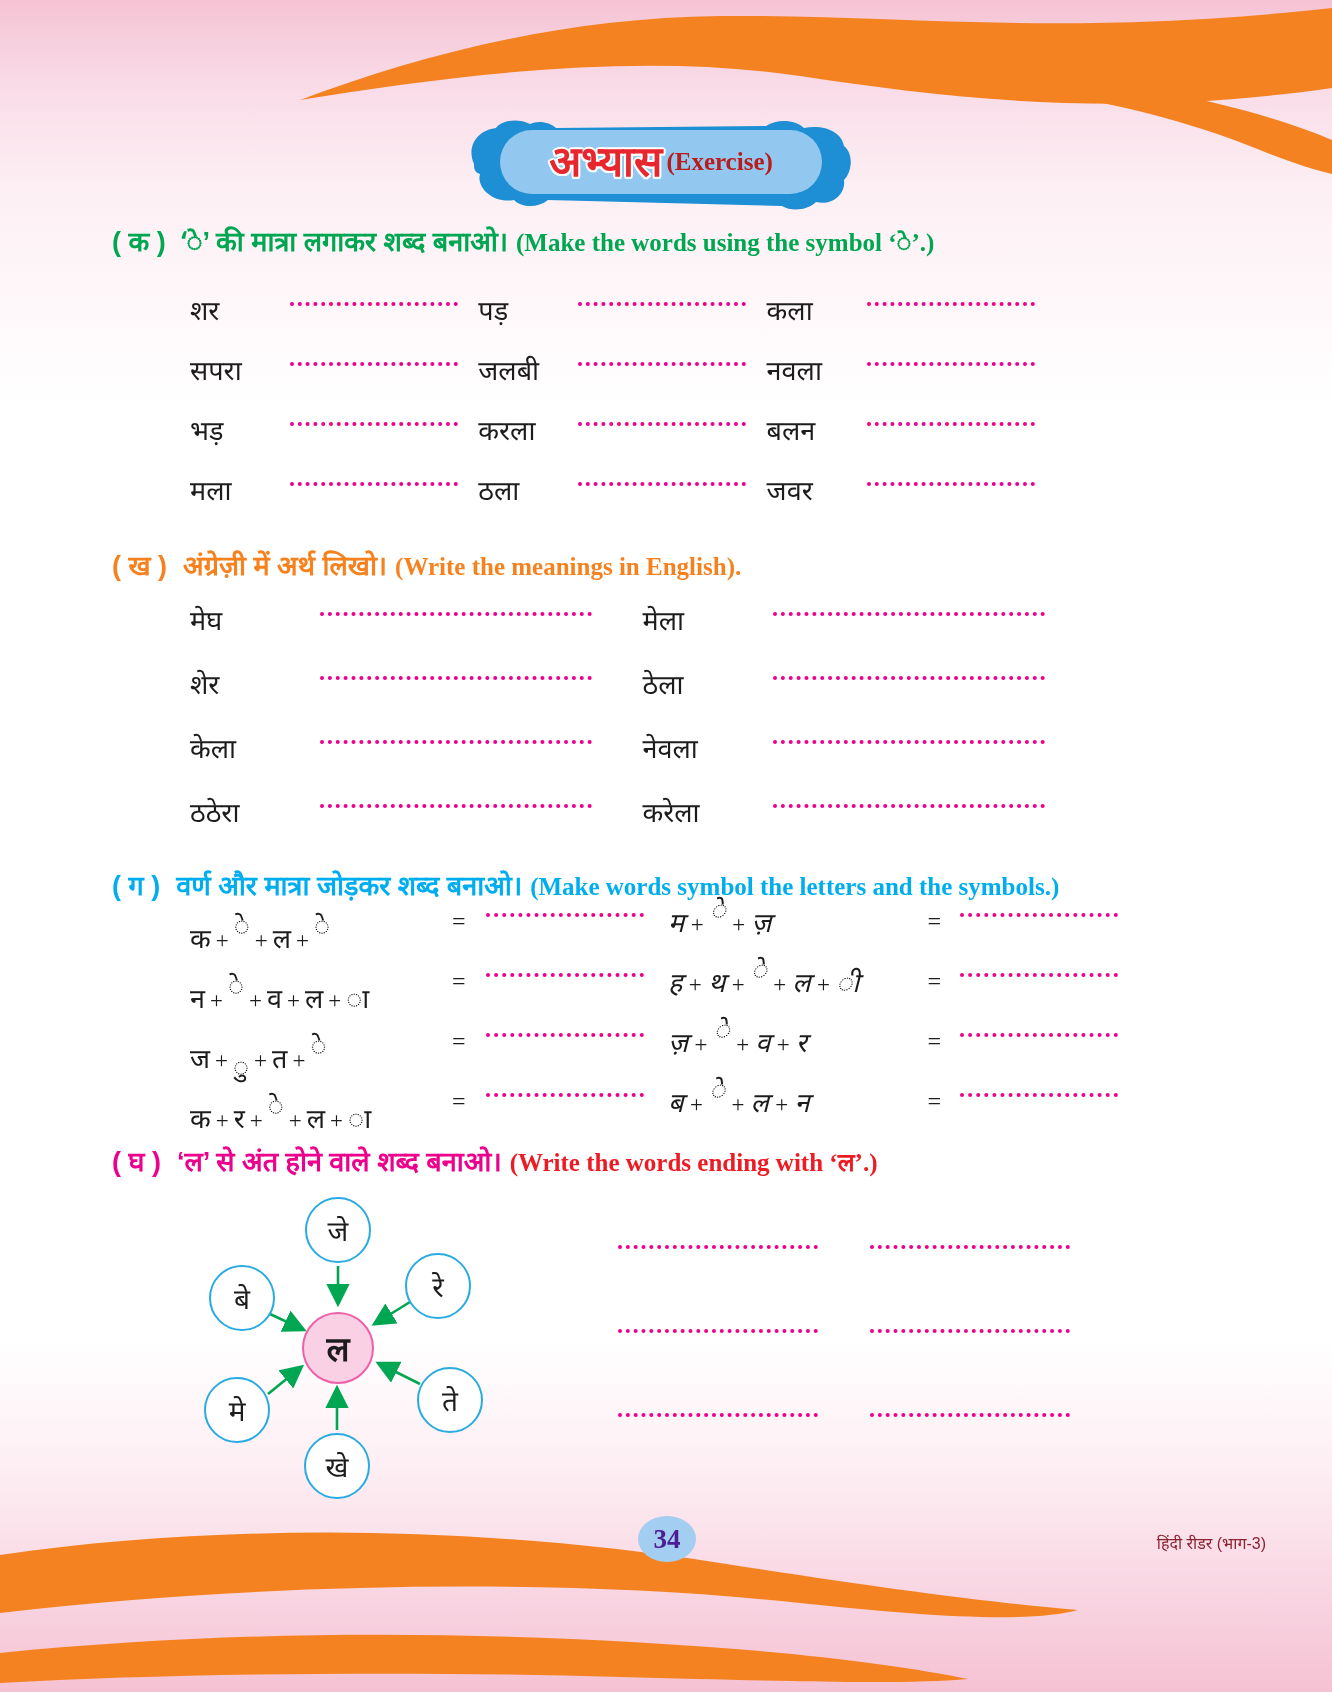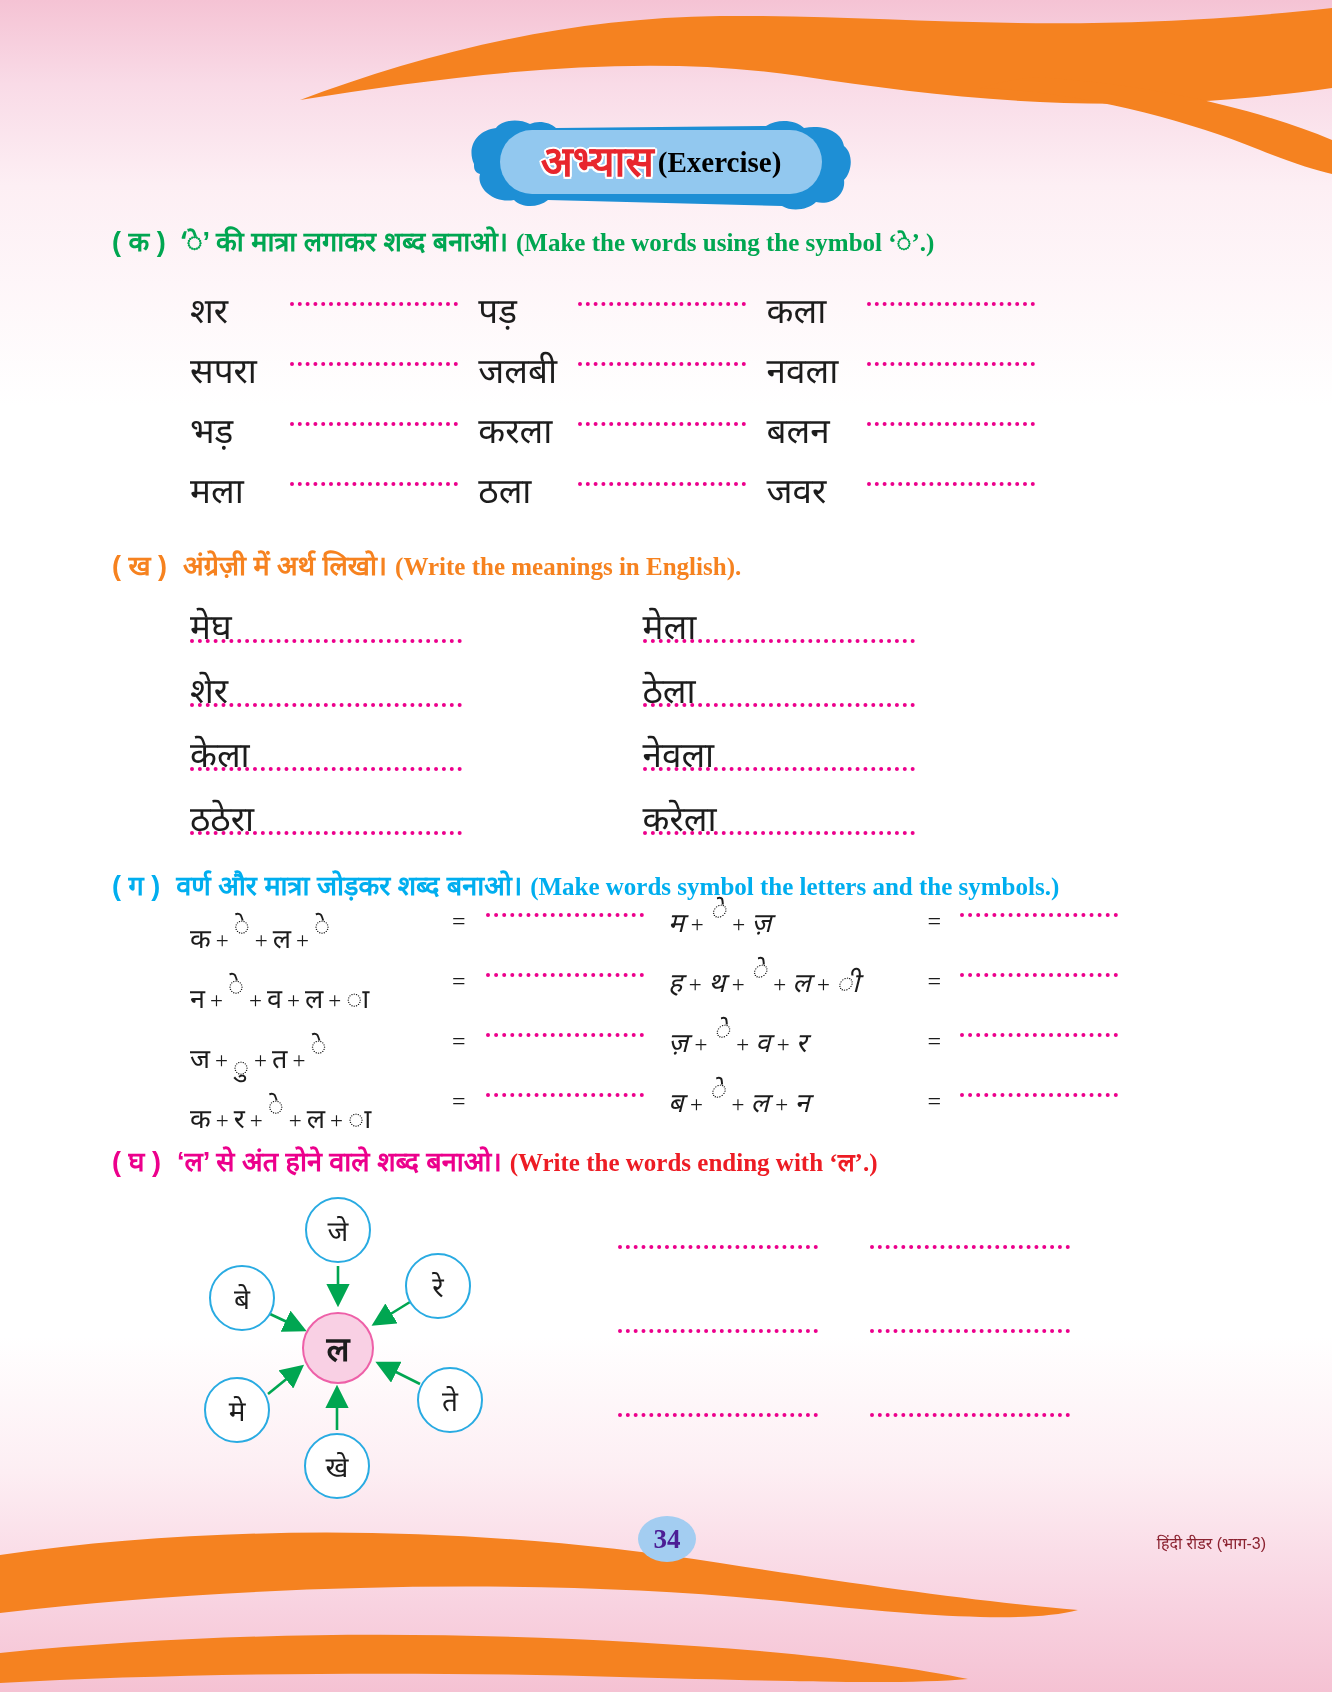--- a/index.html
+++ b/index.html
@@ -13,44 +13,44 @@
   .banner{position:absolute;left:448px;top:116px;width:420px;height:96px;}
   .banner-blob{position:absolute;left:0;top:0;}
   .banner-panel{
     position:absolute;left:52px;top:14px;width:322px;height:64px;border-radius:34px;
     background:#92c8ef;display:flex;align-items:center;justify-content:center;gap:4px;
   }
   .banner-hi{
     font-family:"Liberation Sans",sans-serif;font-weight:bold;font-size:42px;color:#e8262d;line-height:1;
     text-shadow:2px 0 0 #fff,-2px 0 0 #fff,0 2px 0 #fff,0 -2px 0 #fff,1.5px 1.5px 0 #fff,-1.5px -1.5px 0 #fff,1.5px -1.5px 0 #fff,-1.5px 1.5px 0 #fff;
   }
-  .banner-en{font-family:"Liberation Serif",serif;font-weight:bold;font-size:29px;color:#000000;}
+  .banner-en{font-family:"Liberation Serif",serif;font-weight:bold;font-size:25px;color:#b91c1c;}
   
   .sec-head{position:absolute;left:112px;white-space:nowrap;font-weight:bold;}
   .sec-label,.sec-hi{font-family:"Liberation Sans",sans-serif;font-size:27px;font-weight:bold;}
   .sec-en{font-family:"Liberation Serif",serif;font-size:25px;font-weight:bold;margin-left:8px;}
   .c-green .sec-label,.c-green .sec-hi,.c-green .sec-en{color:#00a651;}
   .c-orange .sec-label,.c-orange .sec-hi,.c-orange .sec-en{color:#f6821f;}
   .c-cyan .sec-label,.c-cyan .sec-hi,.c-cyan .sec-en{color:#00aeef;}
   .c-pink .sec-label,.c-pink .sec-hi{color:#ec008c;}
   .c-pink .sec-en{color:#ed1c24;}
   .sec-label{margin-right:16px;}
   
   .dots{display:inline-block;height:0;border-bottom:4px dotted #ec008c;}
   
   .ka-grid{position:absolute;left:190px;top:292px;width:865px;}
   .ka-grid .row{display:flex;margin-bottom:26px;height:34px;}
   .ka-grid .cell{width:33.33%;display:flex;align-items:center;}
-  .word{font-size:35px;color:#1c1c1c;}
+  .word{font-size:27px;color:#1c1c1c;}
   .ka-grid .word{width:100px;}
   .ka-grid .dots{width:168px;margin-top:-10px;}
   
   .kha-grid{position:absolute;left:190px;top:602px;width:905px;}
   .kha-grid .row{display:flex;margin-bottom:30px;height:34px;}
-  .kha-grid .cell{width:50%;display:flex;flex-direction:column;}
+  .kha-grid .cell{width:50%;display:flex;align-items:center;}
   .kha-grid .word{width:130px;}
   .kha-grid .dots{width:272px;margin-top:-10px;}
   
   .ga-grid{position:absolute;left:190px;top:902px;width:960px;}
   .ga-grid .eqrow{display:flex;margin-bottom:22px;height:38px;}
   .eq{display:flex;align-items:center;}
   .eq-left{width:478px;}
   .eq-right{flex:1;font-style:italic;}
   .eq-parts{font-size:27px;color:#1c1c1c;white-space:nowrap;}
   .eq-left .eq-parts{width:262px;margin-top:32px;}

